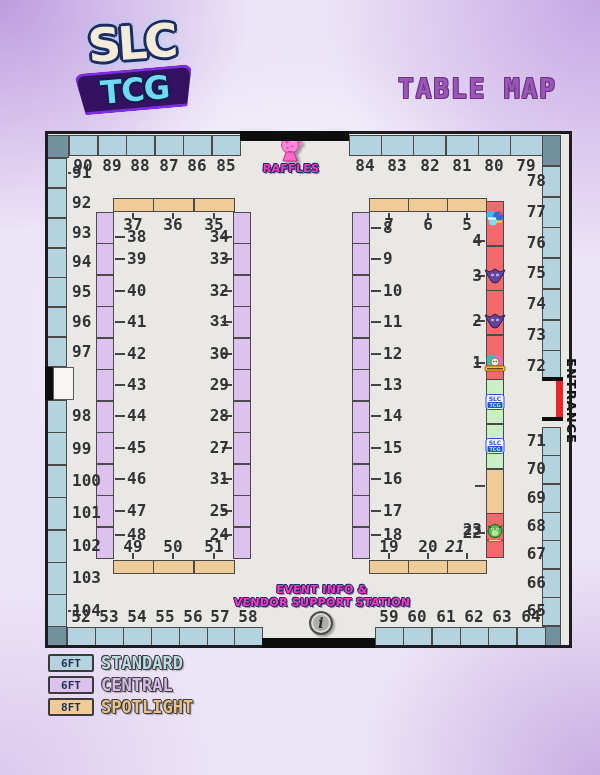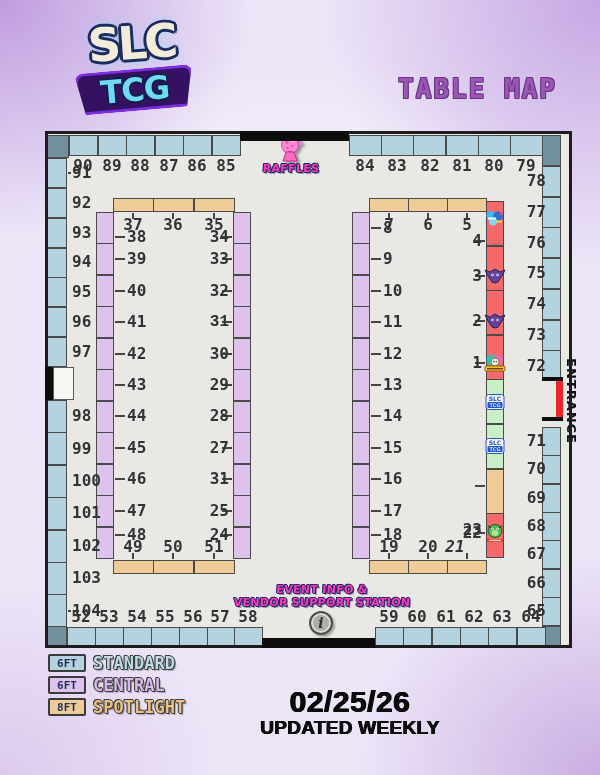--- a/index.html
+++ b/index.html
@@ -53,21 +53,21 @@
     color:#9ef2ff;background:#2a52c8;padding:0 2px;border-radius:1px;}
   .info-icon{position:absolute;width:24px;height:24px;border-radius:50%;background:#aeaeab;
     border:2px solid #4e4e4c;box-sizing:border-box;display:flex;align-items:center;justify-content:center;
     font-family:"DejaVu Serif",serif;font-style:italic;font-weight:bold;font-size:14px;color:#2e2e2c;
     box-shadow:inset 0 0 0 2px #dcdcd8, 2px 2px 2px rgba(100,100,100,.5);z-index:4;}
   .entrance{position:absolute;left:564px;top:358px;height:90px;writing-mode:vertical-rl;
     font-family:"DejaVu Sans",sans-serif;font-weight:bold;font-size:13px;letter-spacing:1px;color:#0d0d0d;}
   
   #legend{position:absolute;left:48px;top:654px;display:flex;flex-direction:column;gap:4px;}
   .lg-row{display:flex;align-items:center;height:18px;}
-  .lg-swatch{width:38px;height:18px;border:2px solid #3a3a3a;border-radius:2px;box-sizing:border-box;
+  .lg-swatch{width:46px;height:18px;border:2px solid #3a3a3a;border-radius:2px;box-sizing:border-box;
     display:flex;align-items:center;justify-content:center;
     font-family:"DejaVu Sans Mono",monospace;font-weight:bold;font-size:11px;color:#1d2f55;}
   .lg-name{margin-left:7px;font-family:"DejaVu Sans Mono",monospace;font-weight:bold;font-size:17px;
     text-shadow:1px 0 0 #3f3f3f,-1px 0 0 #3f3f3f,0 1px 0 #3f3f3f,0 -1px 0 #3f3f3f,
       1px 1px 0 #3f3f3f,-1px -1px 0 #3f3f3f,2px 2px 1px rgba(40,40,40,.35);}
   
   .footer{position:absolute;left:240px;top:686px;width:220px;text-align:center;
     font-family:"Liberation Sans",sans-serif;color:#0b0b0b;}
   .footer-date{font-weight:bold;font-size:30px;line-height:31px;letter-spacing:.5px;
     text-shadow:.6px 0 0 #000,-.6px 0 0 #000;}
@@ -444,18 +444,14 @@
       <div class="lg-row">
         <div class="lg-swatch" style="background: rgb(220, 194, 236);">6FT</div>
         <div class="lg-name" style="color: rgb(216, 185, 234);">CENTRAL</div>
       </div>
       <div class="lg-row">
         <div class="lg-swatch" style="background: rgb(238, 203, 151);">8FT</div>
         <div class="lg-name" style="color: rgb(234, 194, 135);">SPOTLIGHT</div>
       </div>
     </div>
 
-  <div class="footer">
-    <div class="footer-date">02/25/26</div>
-    <div class="footer-note">UPDATED WEEKLY</div>
-  </div>
 
 </div>
 
 </body></html>

